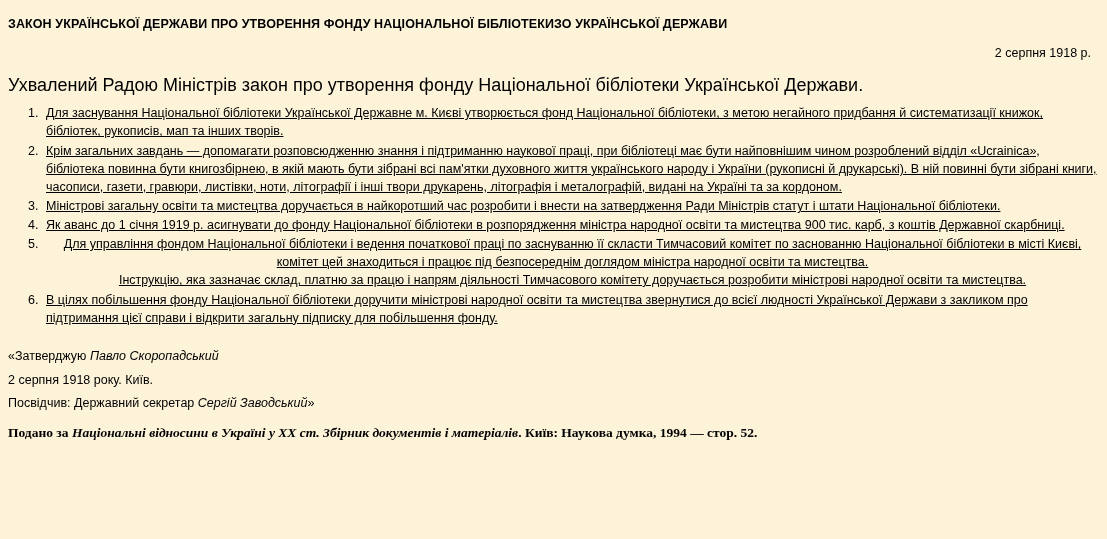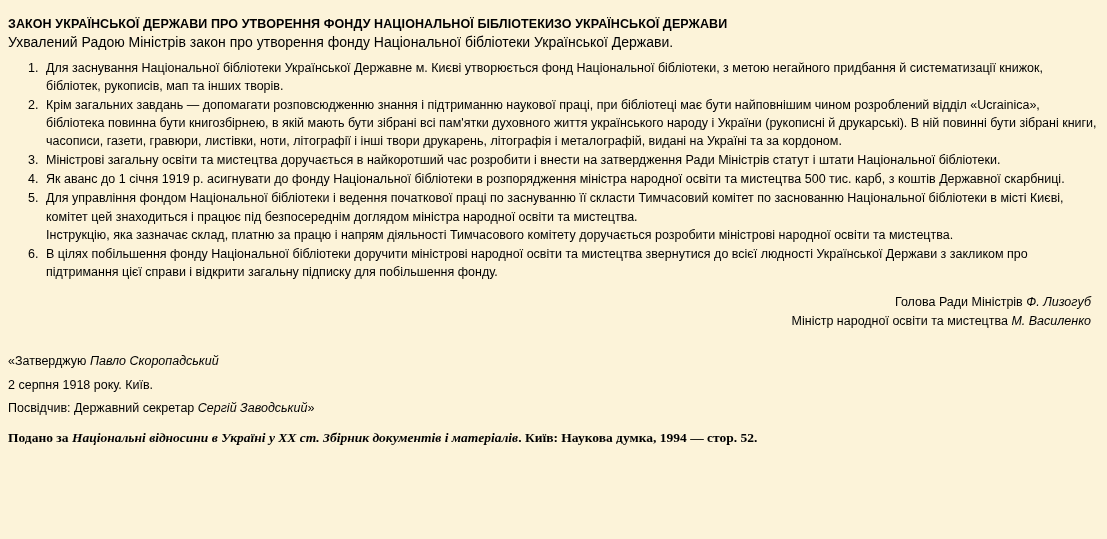--- a/index.html
+++ b/index.html
@@ -31,35 +31,36 @@
   }
   .date-line {
     text-align: right;
     margin-top: 14px;
     margin-bottom: 12px;
     padding-right: 8px;
     font-size: 12.5px;
   }
   .intro {
     margin: 0 0 6px 0;
-    font-size: 14px;
+    font-size: 18px;
     line-height: 1.45;
   }
   ol.articles {
     margin: 0 0 0 0;
     padding-left: 34px;
     font-size: 12.5px;
     line-height: 1.45;
   }
   ol.articles > li {
     margin-bottom: 1px;
     padding-left: 4px;
   }
   ol.articles > li p {
     margin: 0;
+    text-decoration: underline;
   }
   .signatures {
     margin-top: 12px;
     text-align: right;
     padding-right: 8px;
     line-height: 1.55;
   }
   .sig-name {
     font-style: italic;
   }
@@ -101,55 +102,46 @@
     font-size: 13.5px;
   }
 </style>
 </head>
 <body>
 
 <div class="page">
 
   <div class="doc-title">ЗАКОН УКРАЇНСЬКОЇ ДЕРЖАВИ ПРО УТВОРЕННЯ ФОНДУ НАЦІОНАЛЬНОЇ БІБЛІОТЕКИЗО УКРАЇНСЬКОЇ ДЕРЖАВИ</div>
 
+  <div class="date-line">2 серпня 1918 р.</div>
 
   <div class="intro">Ухвалений Радою Міністрів закон про утворення фонду Національної бібліотеки Української Держави.</div>
 
   <ol class="articles">
     <li>
         <p>Для заснування Національної бібліотеки Української Державне м. Києві утворюється фонд Національної бібліотеки, з метою негайного придбання й систематизації книжок, бібліотек, рукописів, мап та інших творів.</p>
       </li>
     <li>
         <p>Крім загальних завдань — допомагати розповсюдженню знання і підтриманню наукової праці, при бібліотеці має бути найповнішим чином розроблений відділ «Ucrainica», бібліотека повинна бути книгозбірнею, в якій мають бути зібрані всі пам'ятки духовного життя українського народу і України (рукописні й друкарські). В ній повинні бути зібрані книги, часописи, газети, гравюри, листівки, ноти, літографії і інші твори друкарень, літографія і металографій, видані на Україні та за кордоном.</p>
       </li>
     <li>
         <p>Міністрові загальну освіти та мистецтва доручається в найкоротший час розробити і внести на затвердження Ради Міністрів статут і штати Національної бібліотеки.</p>
       </li>
     <li>
-        <p>Як аванс до 1 січня 1919 р. асигнувати до фонду Національної бібліотеки в розпорядження міністра народної освіти та мистецтва 500 тис. карб, з коштів Державної скарбниці.</p>
+        <p>Як аванс до 1 січня 1919 р. асигнувати до фонду Національної бібліотеки в розпорядження міністра народної освіти та мистецтва 900 тис. карб, з коштів Державної скарбниці.</p>
       </li>
     <li>
-        <p class="multiline" style="white-space:pre-line;">Для управління фондом Національної бібліотеки і ведення початкової праці по заснуванню її скласти Тимчасовий комітет по заснованню Національної бібліотеки в місті Києві, комітет цей знаходиться і працює під безпосереднім доглядом міністра народної освіти та мистецтва.
+        <p class="multiline" style="white-space:pre-line;text-align:center;">Для управління фондом Національної бібліотеки і ведення початкової праці по заснуванню її скласти Тимчасовий комітет по заснованню Національної бібліотеки в місті Києві, комітет цей знаходиться і працює під безпосереднім доглядом міністра народної освіти та мистецтва.
 Інструкцію, яка зазначає склад, платню за працю і напрям діяльності Тимчасового комітету доручається розробити міністрові народної освіти та мистецтва.</p>
       </li>
     <li>
         <p>В цілях побільшення фонду Національної бібліотеки доручити міністрові народної освіти та мистецтва звернутися до всієї людності Української Держави з закликом про підтримання цієї справи і відкрити загальну підписку для побільшення фонду.</p>
       </li>
   </ol>
 
-  <div class="signatures">
-    <div>
-      <span>Голова Ради Міністрів</span>
-      <span class="sig-name">Ф. Лизогуб</span>
-    </div>
-    <div>
-      <span>Міністр народної освіти та мистецтва</span>
-      <span class="sig-name">М. Василенко</span>
-    </div>
-  </div>
 
 
   <div class="approval">
     <div>
       <span>«Затверджую </span><span class="italic-name">Павло Скоропадський</span>
     </div>
     <div>2 серпня 1918 року. Київ.</div>
     <div>
       <span>Посвідчив: Державний секретар </span><span class="italic-name">Сергій Заводський</span><span>»</span>
     </div>

